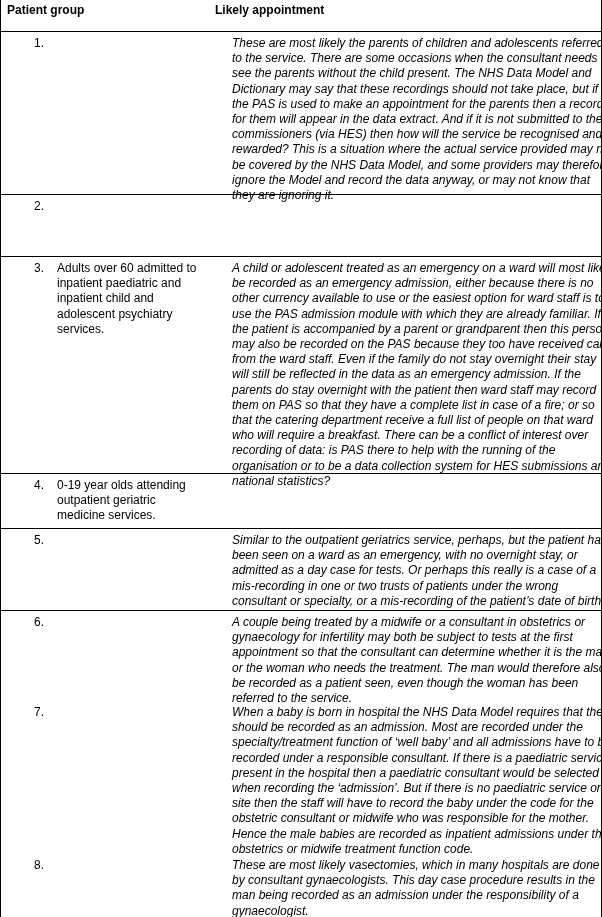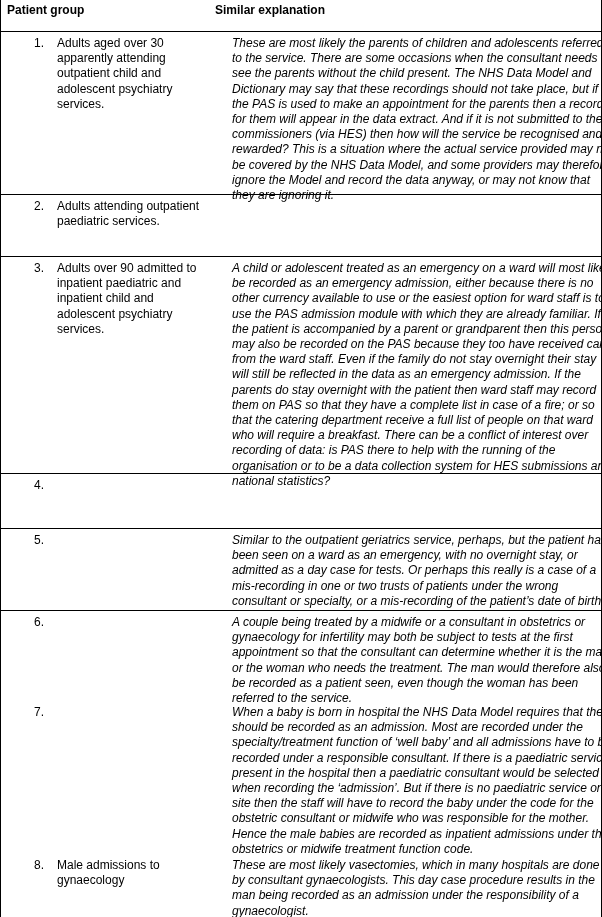--- a/index.html
+++ b/index.html
@@ -17,56 +17,54 @@
     .grp { position: absolute; left: 56px; top: 4px; width: 150px; line-height: 15.2px; }
     .exp { position: absolute; left: 231px; top: 4px; width: 383px; line-height: 15.2px; font-style: italic; }
   </style>
 </head>
 <body>
 
 <div class="frame"></div>
 
 <div class="hdr">
   <span class="c1">Patient group</span>
-  <span class="c2">Similar explanation</span>
+  <span class="c2">Likely appointment</span>
 </div>
 
 <div class="row sep" style="top:31px;height:163px;">
   <span class="num">1.</span>
-  <div class="grp">Adults aged over 30 apparently attending outpatient child and adolescent psychiatry services.</div>
   <div class="exp">These are most likely the parents of children and adolescents referred to the service. There are some occasions when the consultant needs to see the parents without the child present. The NHS Data Model and Dictionary may say that these recordings should not take place, but if the PAS is used to make an appointment for the parents then a record for them will appear in the data extract. And if it is not submitted to the commissioners (via HES) then how will the service be recognised and rewarded? This is a situation where the actual service provided may not be covered by the NHS Data Model, and some providers may therefore ignore the Model and record the data anyway, or may not know that they are ignoring it.</div>
 </div>
 
 <div class="row sep" style="top:194px;height:62px;">
   <span class="num">2.</span>
-  <div class="grp">Adults attending outpatient paediatric services.</div>
 </div>
 
 <div class="row sep" style="top:256px;height:217px;">
   <span class="num">3.</span>
-  <div class="grp">Adults over 90 admitted to inpatient paediatric and inpatient child and adolescent psychiatry services.</div>
+  <div class="grp">Adults over 60 admitted to inpatient paediatric and inpatient child and adolescent psychiatry services.</div>
   <div class="exp">A child or adolescent treated as an emergency on a ward will most likely be recorded as an emergency admission, either because there is no other currency available to use or the easiest option for ward staff is to use the PAS admission module with which they are already familiar. If the patient is accompanied by a parent or grandparent then this person may also be recorded on the PAS because they too have received care from the ward staff. Even if the family do not stay overnight their stay will still be reflected in the data as an emergency admission. If the parents do stay overnight with the patient then ward staff may record them on PAS so that they have a complete list in case of a fire; or so that the catering department receive a full list of people on that ward who will require a breakfast. There can be a conflict of interest over recording of data: is PAS there to help with the running of the organisation or to be a data collection system for HES submissions and national statistics?</div>
 </div>
 
 <div class="row sep" style="top:473px;height:55px;">
   <span class="num">4.</span>
+  <div class="grp">0-19 year olds attending outpatient geriatric medicine services.</div>
 </div>
 
 <div class="row sep" style="top:528px;height:82px;">
   <span class="num">5.</span>
   <div class="exp">Similar to the outpatient geriatrics service, perhaps, but the patient has been seen on a ward as an emergency, with no overnight stay, or admitted as a day case for tests. Or perhaps this really is a case of a mis-recording in one or two trusts of patients under the wrong consultant or specialty, or a mis-recording of the patient’s date of birth!</div>
 </div>
 
 <div class="row sep" style="top:610px;height:95px;">
   <span class="num">6.</span>
   <div class="exp">A couple being treated by a midwife or a consultant in obstetrics or gynaecology for infertility may both be subject to tests at the first appointment so that the consultant can determine whether it is the man or the woman who needs the treatment. The man would therefore also be recorded as a patient seen, even though the woman has been referred to the service.</div>
 </div>
 
 <div class="row" style="top:701px;height:154px;">
   <span class="num">7.</span>
   <div class="exp">When a baby is born in hospital the NHS Data Model requires that they should be recorded as an admission. Most are recorded under the specialty/treatment function of ‘well baby’ and all admissions have to be recorded under a responsible consultant. If there is a paediatric service present in the hospital then a paediatric consultant would be selected when recording the ‘admission’. But if there is no paediatric service on site then the staff will have to record the baby under the code for the obstetric consultant or midwife who was responsible for the mother. Hence the male babies are recorded as inpatient admissions under the obstetrics or midwife treatment function code.</div>
 </div>
 
 <div class="row" style="top:854px;height:70px;">
   <span class="num">8.</span>
-  <div class="grp">Male admissions to gynaecology</div>
   <div class="exp">These are most likely vasectomies, which in many hospitals are done by consultant gynaecologists. This day case procedure results in the man being recorded as an admission under the responsibility of a gynaecologist.</div>
 </div>
 
 </body></html>

